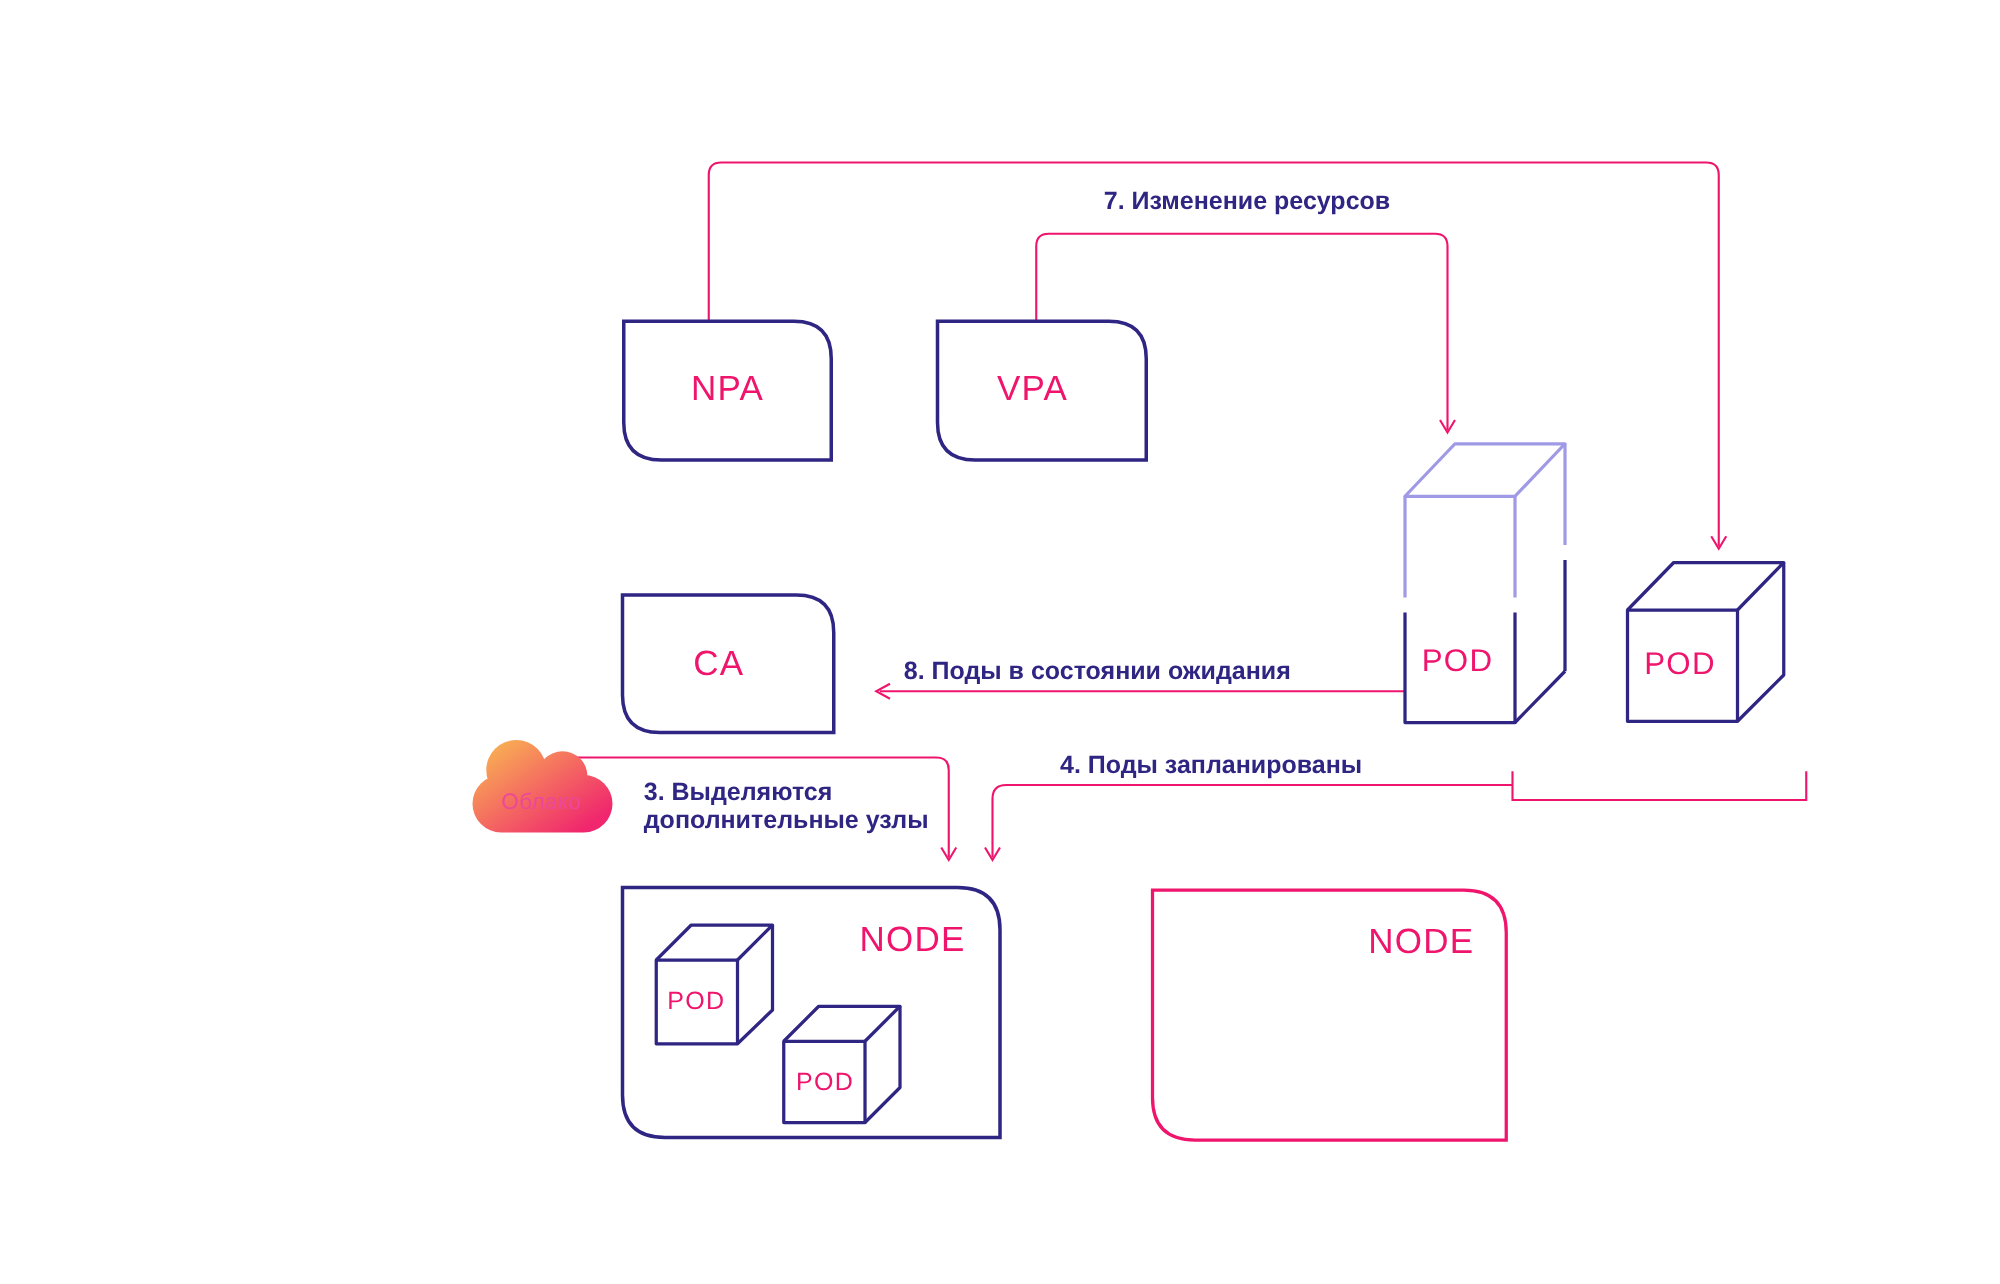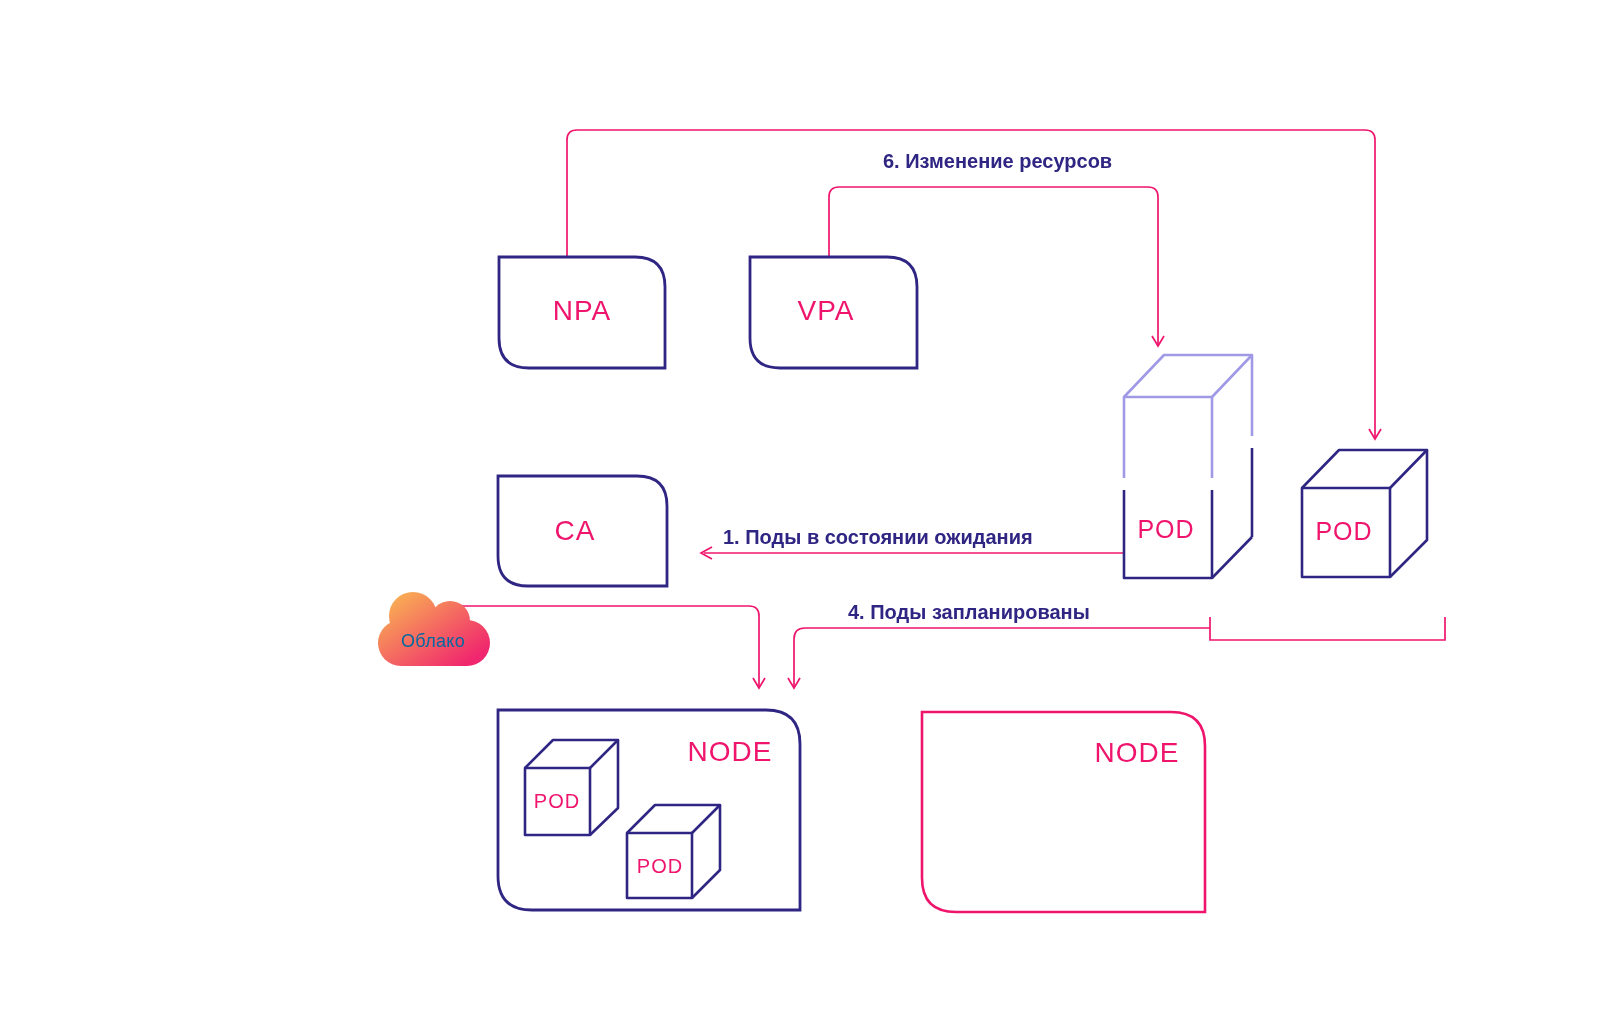--- a/index.html
+++ b/index.html
@@ -13,21 +13,21 @@
   .canvas > svg { position: absolute; left: 0; top: 0; }
 
   .lbl {
     position: absolute; font-weight: normal; color: var(--pink, #EF156D);
     text-align: center; white-space: nowrap; letter-spacing: 1px;
   }
   .entity { font-size: 28px; line-height: 34px; }
   .node-l { font-size: 28px; line-height: 32px; }
   .pod-l  { font-size: 25px; line-height: 28px; }
   .pod-s  { font-size: 20px; line-height: 22px; }
-  .cloud-l{ font-size: 18px; line-height: 20px; color: #0369a1; letter-spacing: 0.3px; }
+  .cloud-l{ font-size: 18px; line-height: 20px; color: #ec4899; letter-spacing: 0.3px; }
 
   .ann {
     position: absolute; font-weight: bold; color: var(--navy, #2F2583);
     font-size: 20px; line-height: 22px; white-space: nowrap;
   }
 
   .stroke-navy  { stroke: var(--navy, #2F2583); fill: none; stroke-width: 2.8px; }
   .stroke-pinkbox { stroke: var(--pink, #EF156D); fill: none; stroke-width: 2.6px; }
   .cube-navy { stroke: var(--navy, #2F2583); fill: none; stroke-width: 2.6px; stroke-linejoin: round; }
   .cube-lav  { stroke: var(--lavender, #A09AE6); fill: none; stroke-width: 2.6px; stroke-linejoin: round; }
@@ -107,17 +107,21 @@
   <div class="lbl entity" style="left:750px; top:294px; width:152px;text-align:center;">VPA</div>
   <div class="lbl entity" style="left:498px; top:514px; width:154px;">CA</div>
   <div class="lbl node-l" style="left:630px; top:736px; width:200px;">NODE</div>
   <div class="lbl node-l" style="left:1037px; top:737px; width:200px;">NODE</div>
   <div class="lbl pod-l" style="left:1116px; top:515px; width:100px;">POD</div>
   <div class="lbl pod-l" style="left:1294px; top:517px; width:100px;">POD</div>
   <div class="lbl pod-s" style="left:517px; top:790px; width:80px;">POD</div>
   <div class="lbl pod-s" style="left:620px; top:855px; width:80px;">POD</div>
   <div class="lbl cloud-l" style="left:383px; top:631px; width:100px;">Облако</div>
 
-  <div class="ann" style="left:883px; top:150px;">6. Изменение ресурсов</div>
-  <div class="ann" style="left:723px; top:526px;">1. Поды в состоянии ожидания</div>
+  <div class="ann" style="left:883px; top:150px;">7. Изменение ресурсов</div>
+  <div class="ann" style="left:723px; top:526px;">8. Поды в состоянии ожидания</div>
+  <div class="ann" style="left:515px; top:623px;">
+    <span>3. Выделяются</span><br>
+    <span>дополнительные узлы</span>
+  </div>
   <div class="ann" style="left:848px; top:601px;">4. Поды запланированы</div>
 
 </div>
 
 </body></html>

